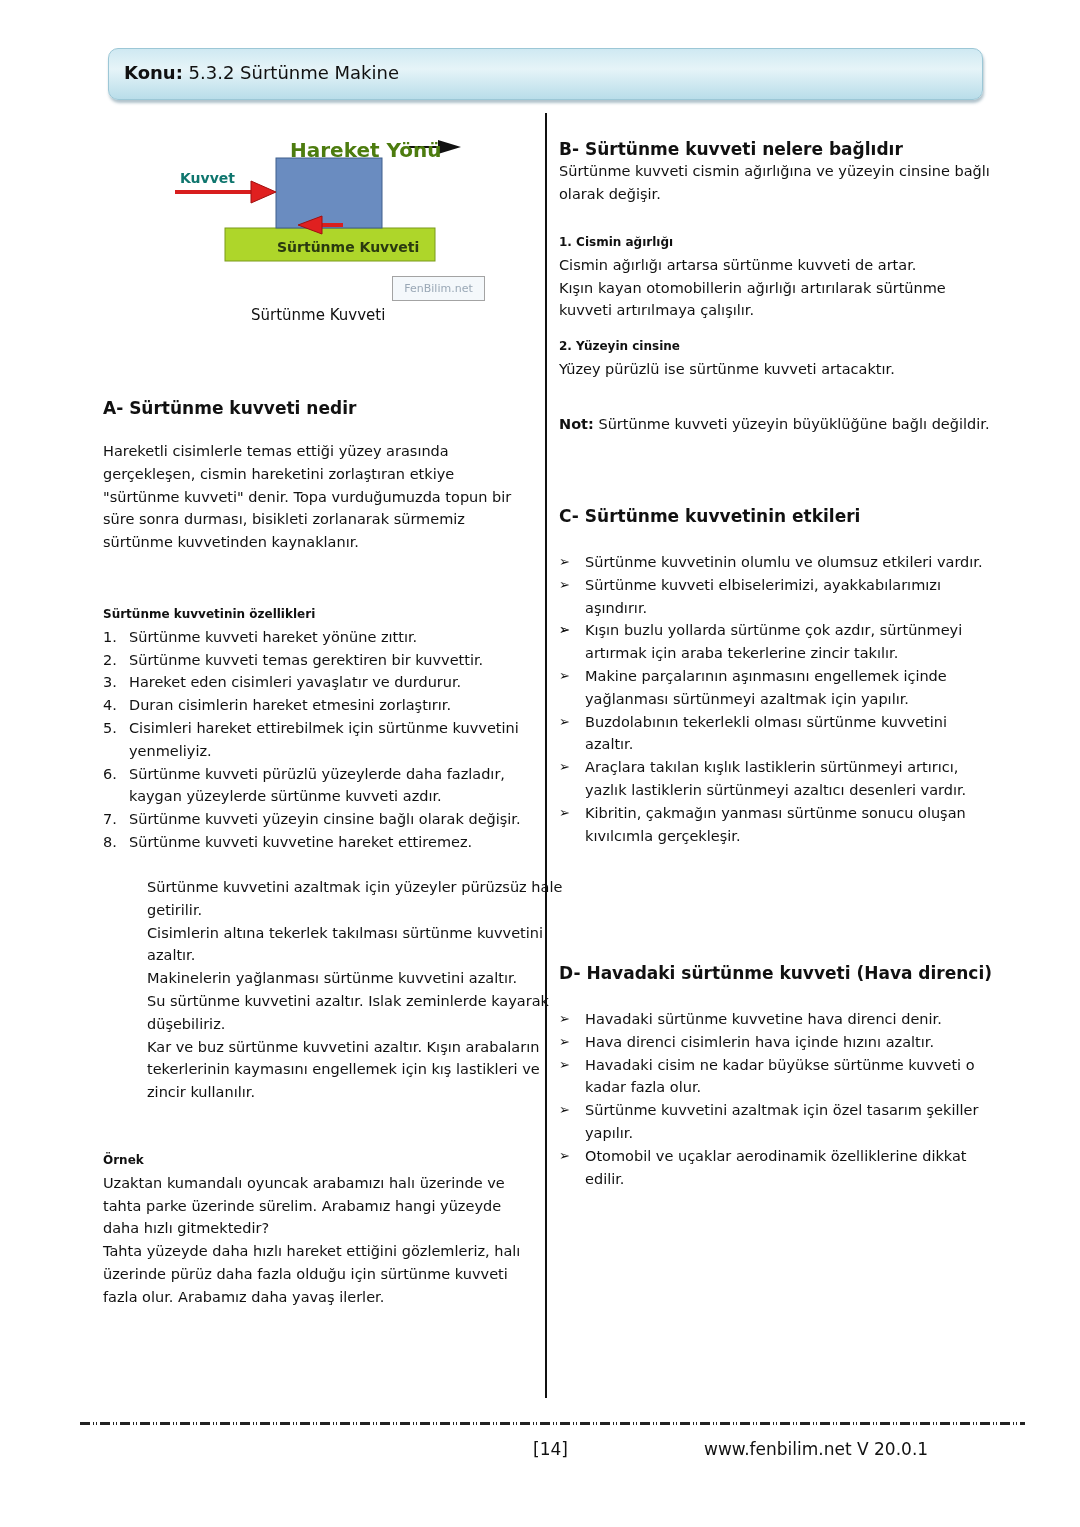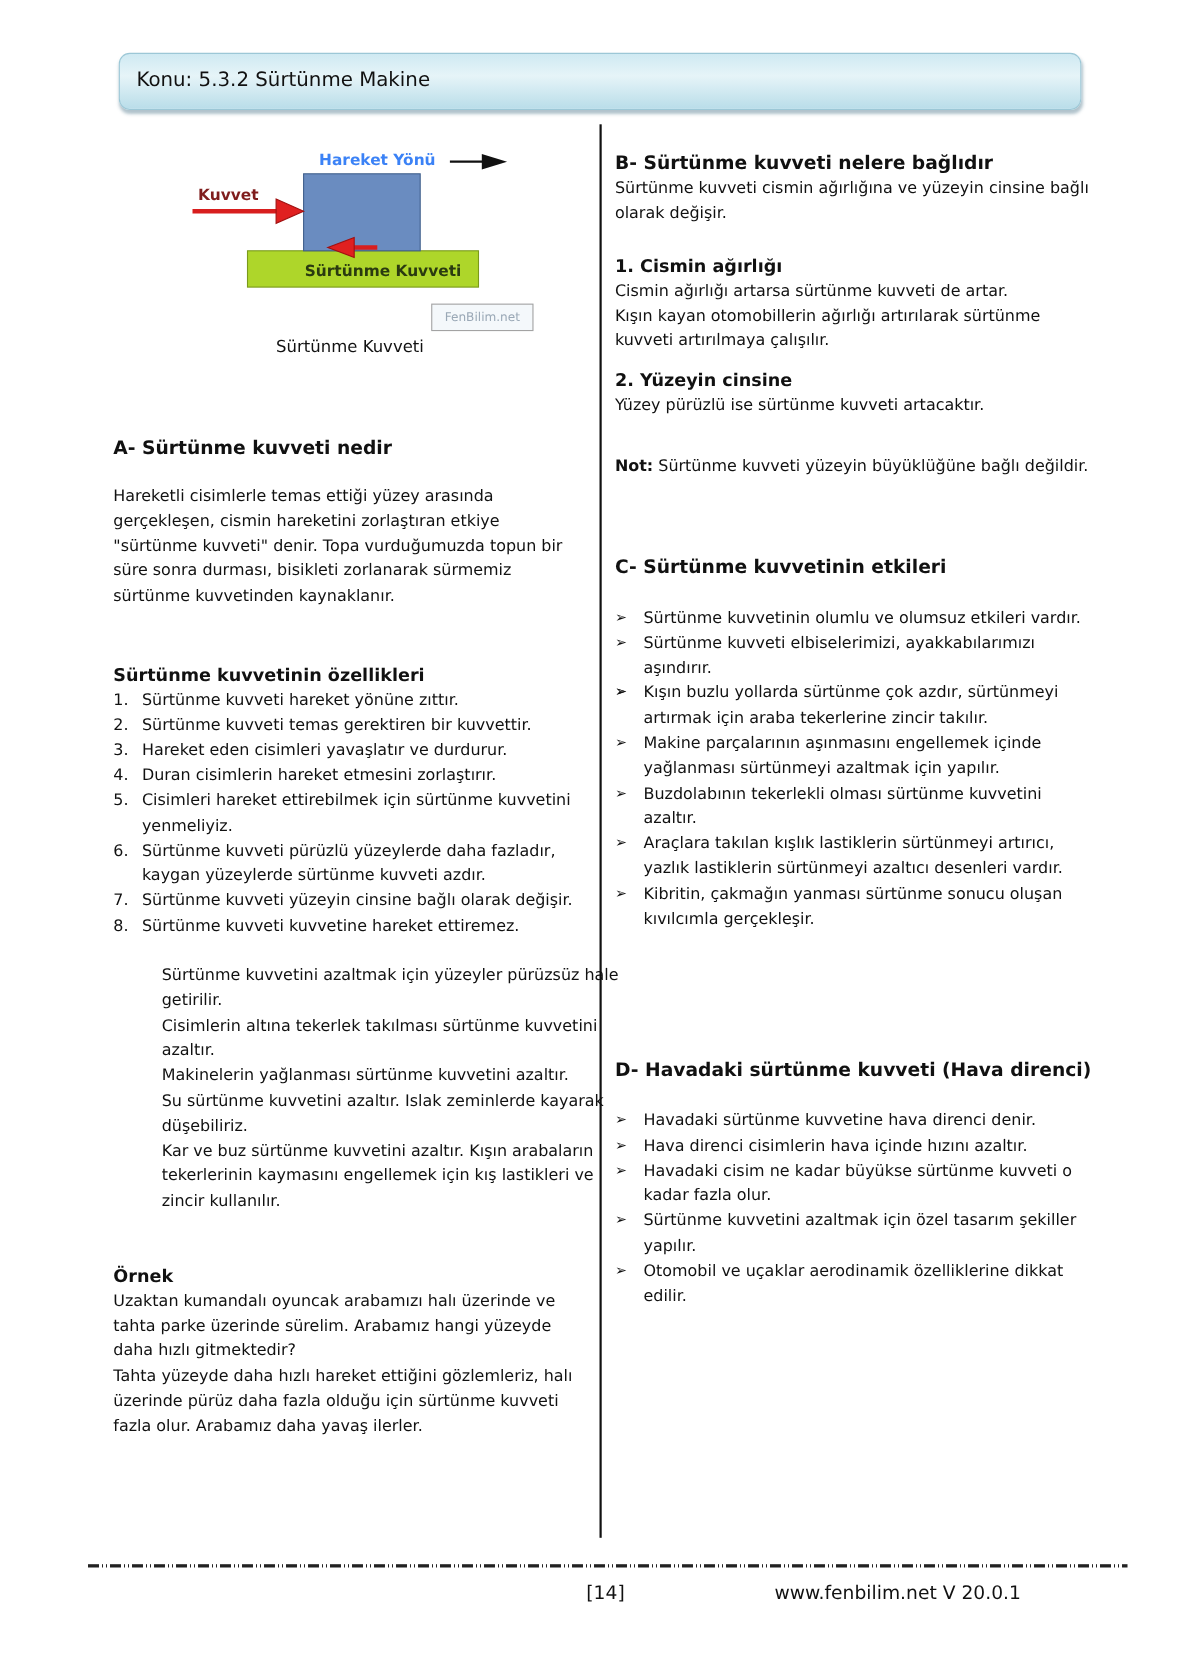--- a/index.html
+++ b/index.html
@@ -9,32 +9,32 @@
   .header-bar {
     position: absolute; left: 108px; top: 48px; width: 875px; height: 52px;
     border-radius: 10px;
     background: linear-gradient(180deg, #cfe9f2 0%, #e6f4f8 40%, #b9dde9 100%);
     border: 1px solid #9cc7d6;
     box-shadow: 1px 3px 3px rgba(80,120,140,0.45);
   }
   .header-bar .title {
     position: absolute; left: 15px; top: 13px; font-size: 18px; color: #111; white-space: nowrap;
   }
-  .header-bar .title b { font-weight: normal; }
+  .header-bar .title b { font-weight: bold; }
 
   .divider {
     position: absolute; left: 545px; top: 113px; width: 2px; height: 1285px; background: #111;
   }
 
   .text { font-size: 14.5px; line-height: 22.8px; }
   .col-left { position: absolute; left: 103px; width: 432px; }
   .col-right { position: absolute; left: 559px; width: 432px; }
 
   .h-sec { font-size: 17px; font-weight: bold; line-height: 22px; white-space: nowrap; }
-  .h-sub { font-size: 16px; font-weight: bold; line-height: 22.8px; }
+  .h-sub { font-size: 12px; font-weight: bold; line-height: 22.8px; }
 
   ol.num { list-style: none; }
   ol.num li { position: relative; padding-left: 26px; }
   ol.num li .n { position: absolute; left: 0; top: 0; }
 
   ul.arrow { list-style: none; }
   ul.arrow li { position: relative; padding-left: 26px; }
   ul.arrow li .b { position: absolute; left: 0; top: 0; font-size: 13px; }
 
   .fig { position: absolute; left: 165px; top: 128px; width: 330px; height: 200px; }
@@ -66,22 +66,22 @@
 
     <line x1="10" y1="64" x2="92" y2="64" stroke="#d81e1e" stroke-width="4"></line>
     <polygon points="86,53 111,64 86,75" fill="#e02020" stroke="#a01010" stroke-width="1"></polygon>
 
     <line x1="155" y1="97" x2="178" y2="97" stroke="#d81e1e" stroke-width="4"></line>
     <polygon points="157,88 133,97 157,106" fill="#e02020" stroke="#a01010" stroke-width="1"></polygon>
 
     <line x1="244" y1="19" x2="275" y2="19" stroke="#111" stroke-width="2"></line>
     <polygon points="273,12 296,19 273,26" fill="#111"></polygon>
   </svg>
-  <span style="position:absolute;left:125px;top:10px;font-size:14px;font-weight:bold;color:#3b82f6;white-space:nowrap;text-align:right;">Hareket Yönü</span>
-  <span style="position:absolute;left:15px;top:42px;font-size:14px;font-weight:bold;color:#7f1d1d;white-space:nowrap;">Kuvvet</span>
+  <span style="position:absolute;left:125px;top:10px;font-size:20px;font-weight:bold;color:#4d7c0f;white-space:nowrap;text-align:right;">Hareket Yönü</span>
+  <span style="position:absolute;left:15px;top:42px;font-size:14px;font-weight:bold;color:#0f766e;white-space:nowrap;">Kuvvet</span>
   <span style="position:absolute;left:112px;top:111px;font-size:14px;font-weight:bold;color:#2a3a10;white-space:nowrap;">Sürtünme Kuvveti</span>
   <div style="position:absolute;left:227px;top:148px;width:93px;height:25px;border:1px solid #a3a3a3;background:#f4f8fb;font-size:11px;color:#9aa8b6;text-align:center;line-height:23px;">
     <span>FenBilim.net</span>
   </div>
   <div class="caption">Sürtünme Kuvveti</div>
 </div>
 
 <div class="divider"></div>
 
 <div class="col-left" style="top:397px;">

